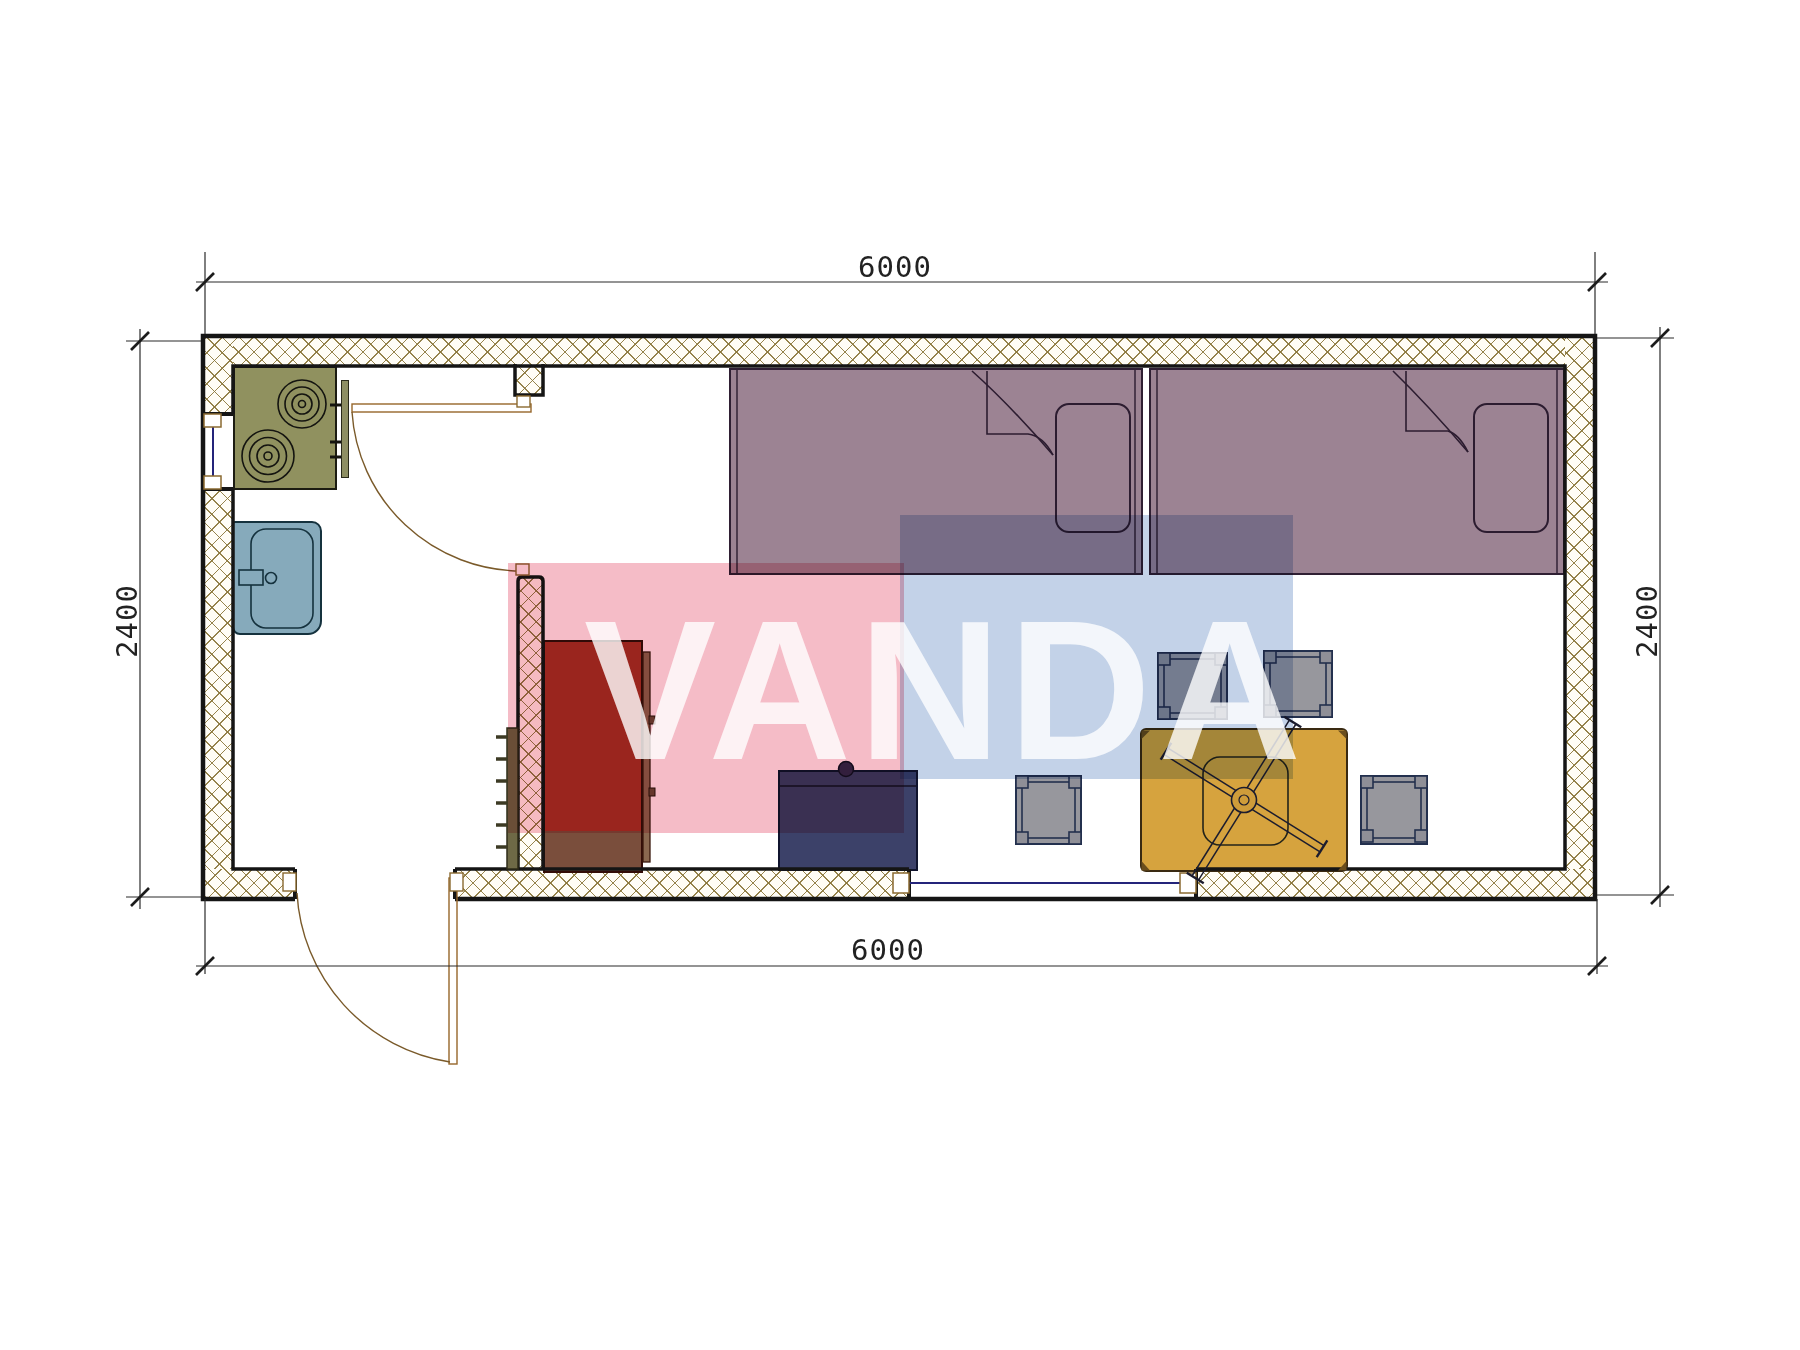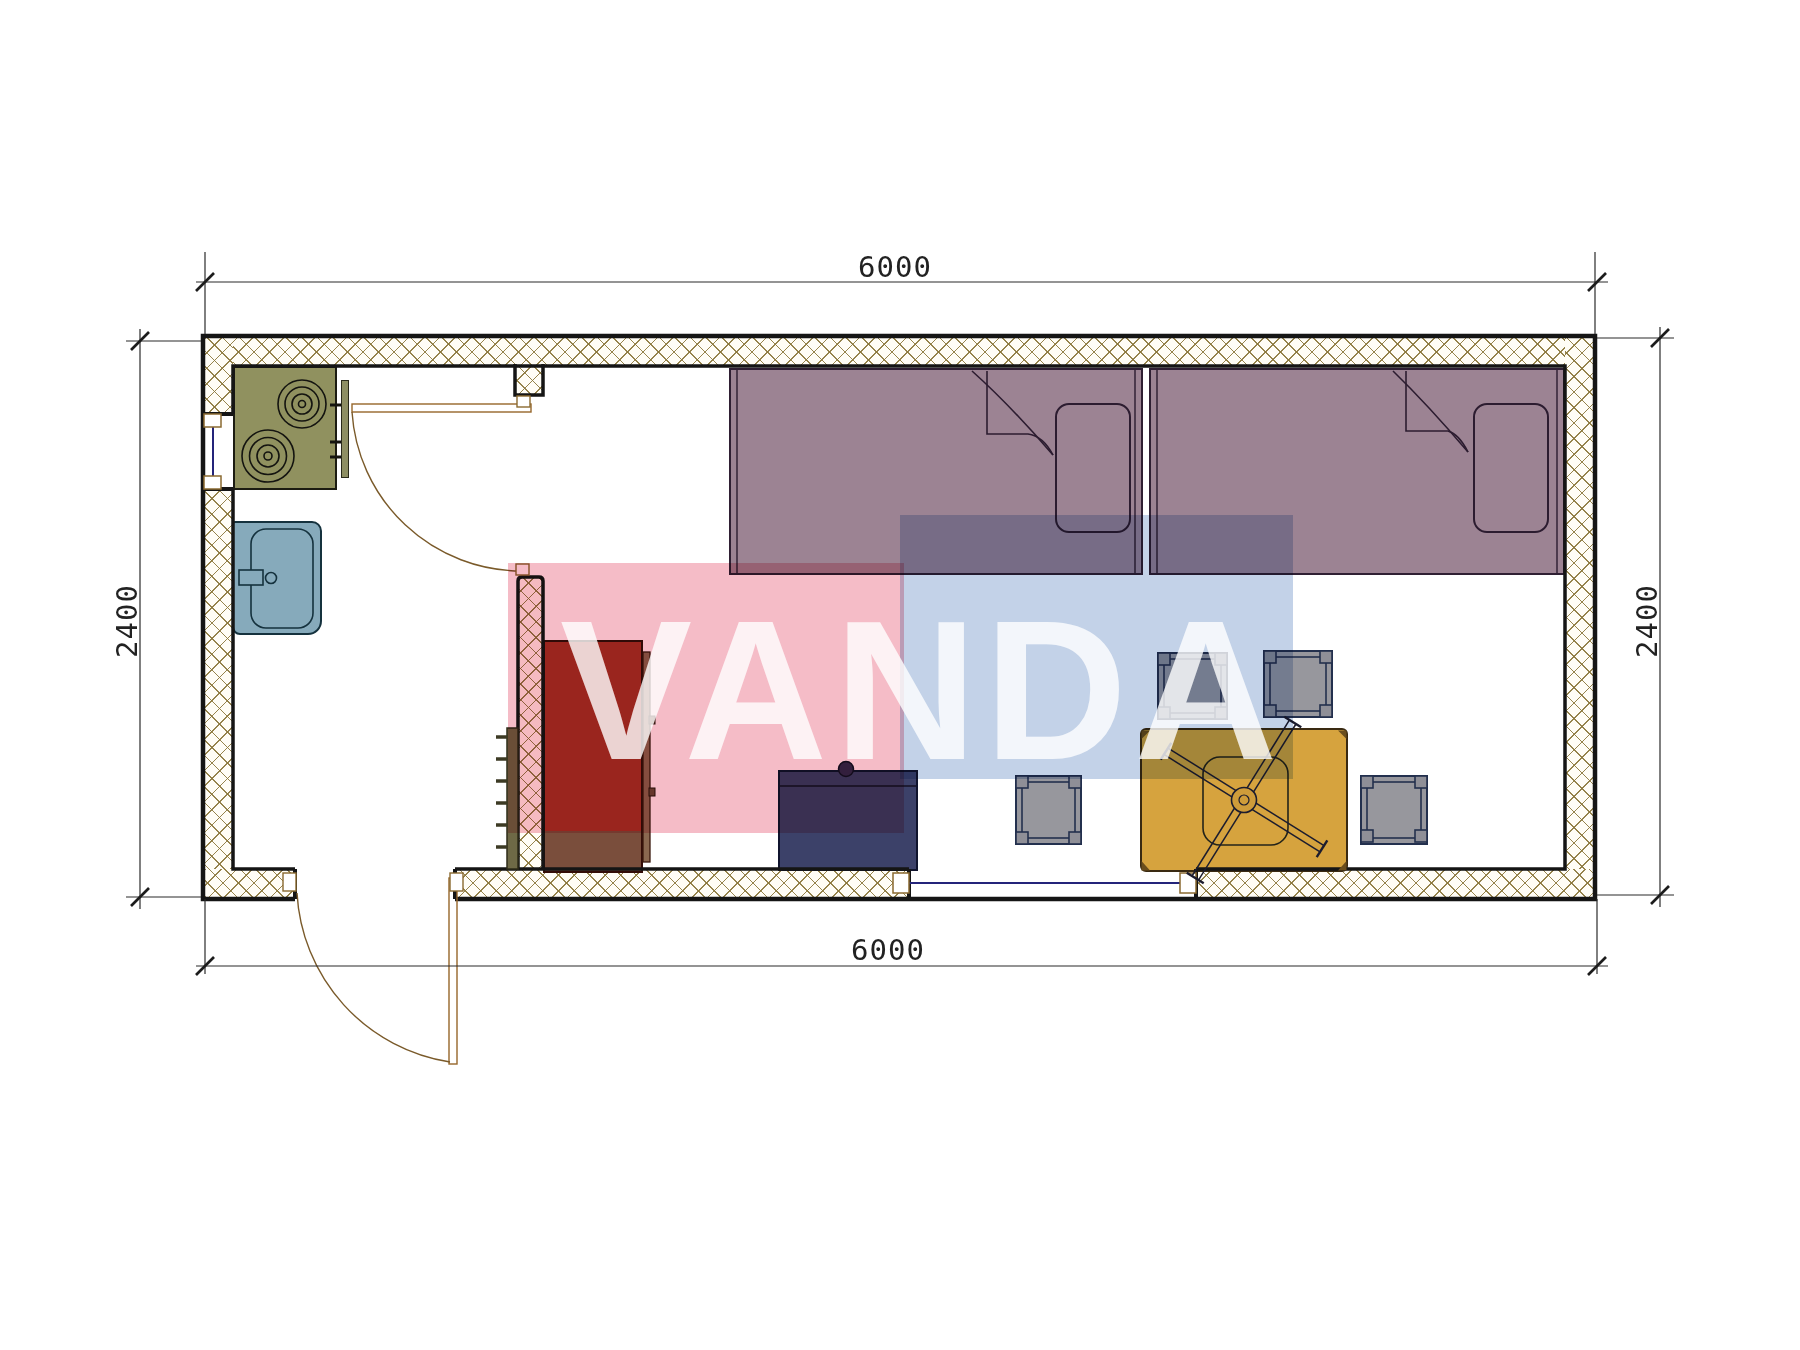--- a/index.html
+++ b/index.html
@@ -212,20 +212,20 @@
         <line x1="1588" y1="975" x2="1606" y2="957"></line>
       <line x1="131" y1="350" x2="149" y2="332"></line>
         <line x1="131" y1="906" x2="149" y2="888"></line>
       <line x1="1651" y1="347" x2="1669" y2="329"></line>
         <line x1="1651" y1="904" x2="1669" y2="886"></line>
     </g>
   </svg>
 
   <div class="wmrect" style="left:508px;top:563px;width:396px;height:270px;background:#f5bcc7;"></div>
   <div class="wmrect" style="left:900px;top:515px;width:393px;height:264px;background:#c3d2e8;"></div>
-  <div id="wmtext" style="left:560px;top:592px;">VANDA</div>
+  <div id="wmtext" style="left:584px;top:592px;">VANDA</div>
 
   <div class="dimlabel" style="left:820px;top:250px;width:150px;">6000</div>
   <div class="dimlabel" style="left:813px;top:933px;width:150px;">6000</div>
   <div class="dimlabel rot" style="left:67px;top:604px;width:120px;">2400</div>
   <div class="dimlabel rot" style="left:1587px;top:604px;width:120px;">2400</div>
 
 </div>
 
 </body></html>

